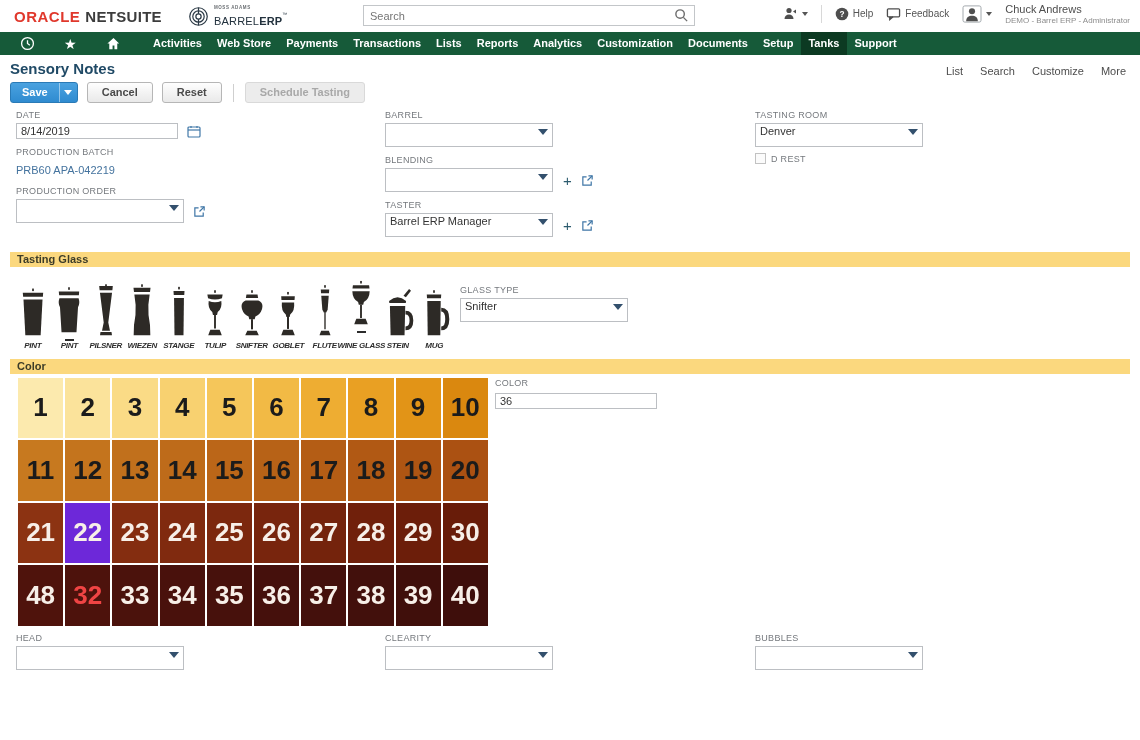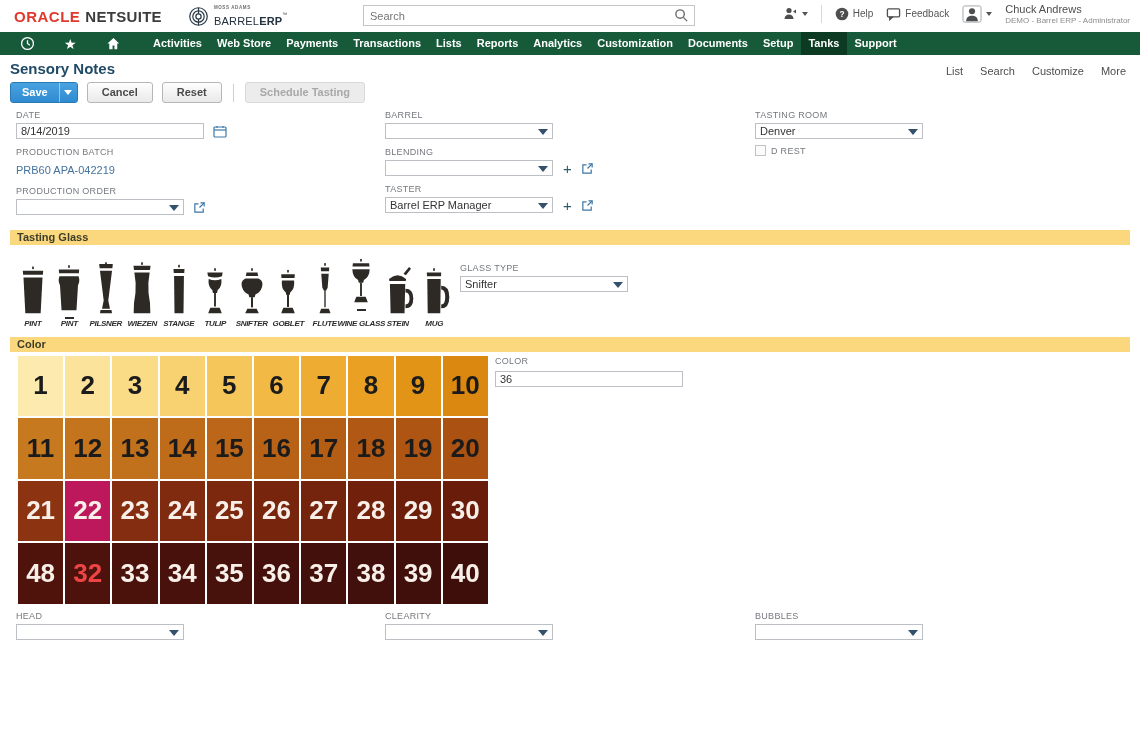--- a/index.html
+++ b/index.html
@@ -49,22 +49,22 @@
   .save-caret { width:18px; display:flex; align-items:center; justify-content:center; border-left:1px solid rgba(255,255,255,.45); }
   .save-caret i { width:0; height:0; border-left:4px solid transparent; border-right:4px solid transparent; border-top:5px solid #fff; }
   .btn-default { background:linear-gradient(#fefefe,#e9e9e9); border:1px solid #b6b6b6; color:#4a4a4a; padding:3px 14px 4px; }
   .btn-disabled { background:#ececec; border:1px solid #d9d9d9; color:#a8a8a8; padding:3px 14px 4px; cursor:default; }
   .vdiv { width:1px; height:18px; background:#cfcfcf; margin:0 2px; }
 
   .band { margin-top:7px; background:var(--band,#fbd87e); font-size:11px; font-weight:700; color:#3c3c28; padding:1px 7px 2px; }
 
   .flabel { font-size:9px; color:#75797e; letter-spacing:.3px; margin-bottom:3px; }
   .trow { display:flex; align-items:center; }
-  .tinput { width:188px; height:16px; border:1px solid #bcbfc3; font-size:11px; color:#333; padding:1px 4px; font-family:"Liberation Sans",sans-serif; background:#fff; }
-  .dropdown { width:168px; height:16px; border:1px solid #bcbfc3; background:#fff; position:relative; cursor:pointer; }
+  .tinput { width:162px; height:16px; border:1px solid #bcbfc3; font-size:11px; color:#333; padding:1px 4px; font-family:"Liberation Sans",sans-serif; background:#fff; }
+  .dropdown { width:168px; height:24px; border:1px solid #bcbfc3; background:#fff; position:relative; cursor:pointer; }
   .dval { font-size:11px; color:#333; padding:1px 18px 0 4px; line-height:13px; white-space:nowrap; overflow:hidden; }
   .dd-caret { position:absolute; right:4px; top:5px; width:0; height:0; border-left:5px solid transparent; border-right:5px solid transparent; border-top:6px solid #33506d; }
   .icon-gap { margin-left:9px; display:flex; align-items:center; cursor:pointer; }
   .plus { font-size:15px; font-weight:400; color:#2c5b6e; line-height:1; margin-left:10px; cursor:pointer; }
   .blink { font-size:11px; color:#44739e; cursor:pointer; }
   .checkrow { display:flex; align-items:center; margin-top:6px; }
   .checkbox { width:11px; height:11px; border:1px solid #c2c2c2; background:#fbfbfb; margin-right:5px; cursor:pointer; }
   .fieldblock { margin-bottom:8px; }
 
   .gen-grid { display:grid; grid-template-columns:369px 370px 1fr; padding:7px 0 0 6px; }
@@ -448,21 +448,21 @@
         <div class="ccell" style="background: rgb(196, 116, 29); color: rgb(27, 27, 27);">12</div>
         <div class="ccell" style="background: rgb(193, 112, 28); color: rgb(27, 27, 27);">13</div>
         <div class="ccell" style="background: rgb(190, 107, 26); color: rgb(27, 27, 27);">14</div>
         <div class="ccell" style="background: rgb(187, 102, 24); color: rgb(27, 27, 27);">15</div>
         <div class="ccell" style="background: rgb(183, 98, 23); color: rgb(27, 27, 27);">16</div>
         <div class="ccell" style="background: rgb(180, 93, 21); color: rgb(27, 27, 27);">17</div>
         <div class="ccell" style="background: rgb(177, 89, 20); color: rgb(27, 27, 27);">18</div>
         <div class="ccell" style="background: rgb(174, 85, 19); color: rgb(27, 27, 27);">19</div>
         <div class="ccell" style="background: rgb(171, 81, 18); color: rgb(27, 27, 27);">20</div>
         <div class="ccell" style="background: rgb(140, 51, 18); color: rgb(247, 239, 232);">21</div>
-        <div class="ccell" style="background: #be185d; color: rgb(247, 239, 232);">22</div>
+        <div class="ccell" style="background: #6d28d9; color: rgb(247, 239, 232);">22</div>
         <div class="ccell" style="background: rgb(132, 45, 16); color: rgb(247, 239, 232);">23</div>
         <div class="ccell" style="background: rgb(128, 42, 15); color: rgb(247, 239, 232);">24</div>
         <div class="ccell" style="background: rgb(124, 40, 14); color: rgb(247, 239, 232);">25</div>
         <div class="ccell" style="background: rgb(120, 37, 13); color: rgb(247, 239, 232);">26</div>
         <div class="ccell" style="background: rgb(116, 35, 12); color: rgb(247, 239, 232);">27</div>
         <div class="ccell" style="background: rgb(112, 32, 11); color: rgb(247, 239, 232);">28</div>
         <div class="ccell" style="background: rgb(108, 30, 10); color: rgb(247, 239, 232);">29</div>
         <div class="ccell" style="background: rgb(104, 28, 9); color: rgb(247, 239, 232);">30</div>
         <div class="ccell" style="background: rgb(79, 19, 12); color: rgb(247, 239, 232);">48</div>
         <div class="ccell" style="background: rgb(77, 18, 12); color: #ef4444;">32</div>

